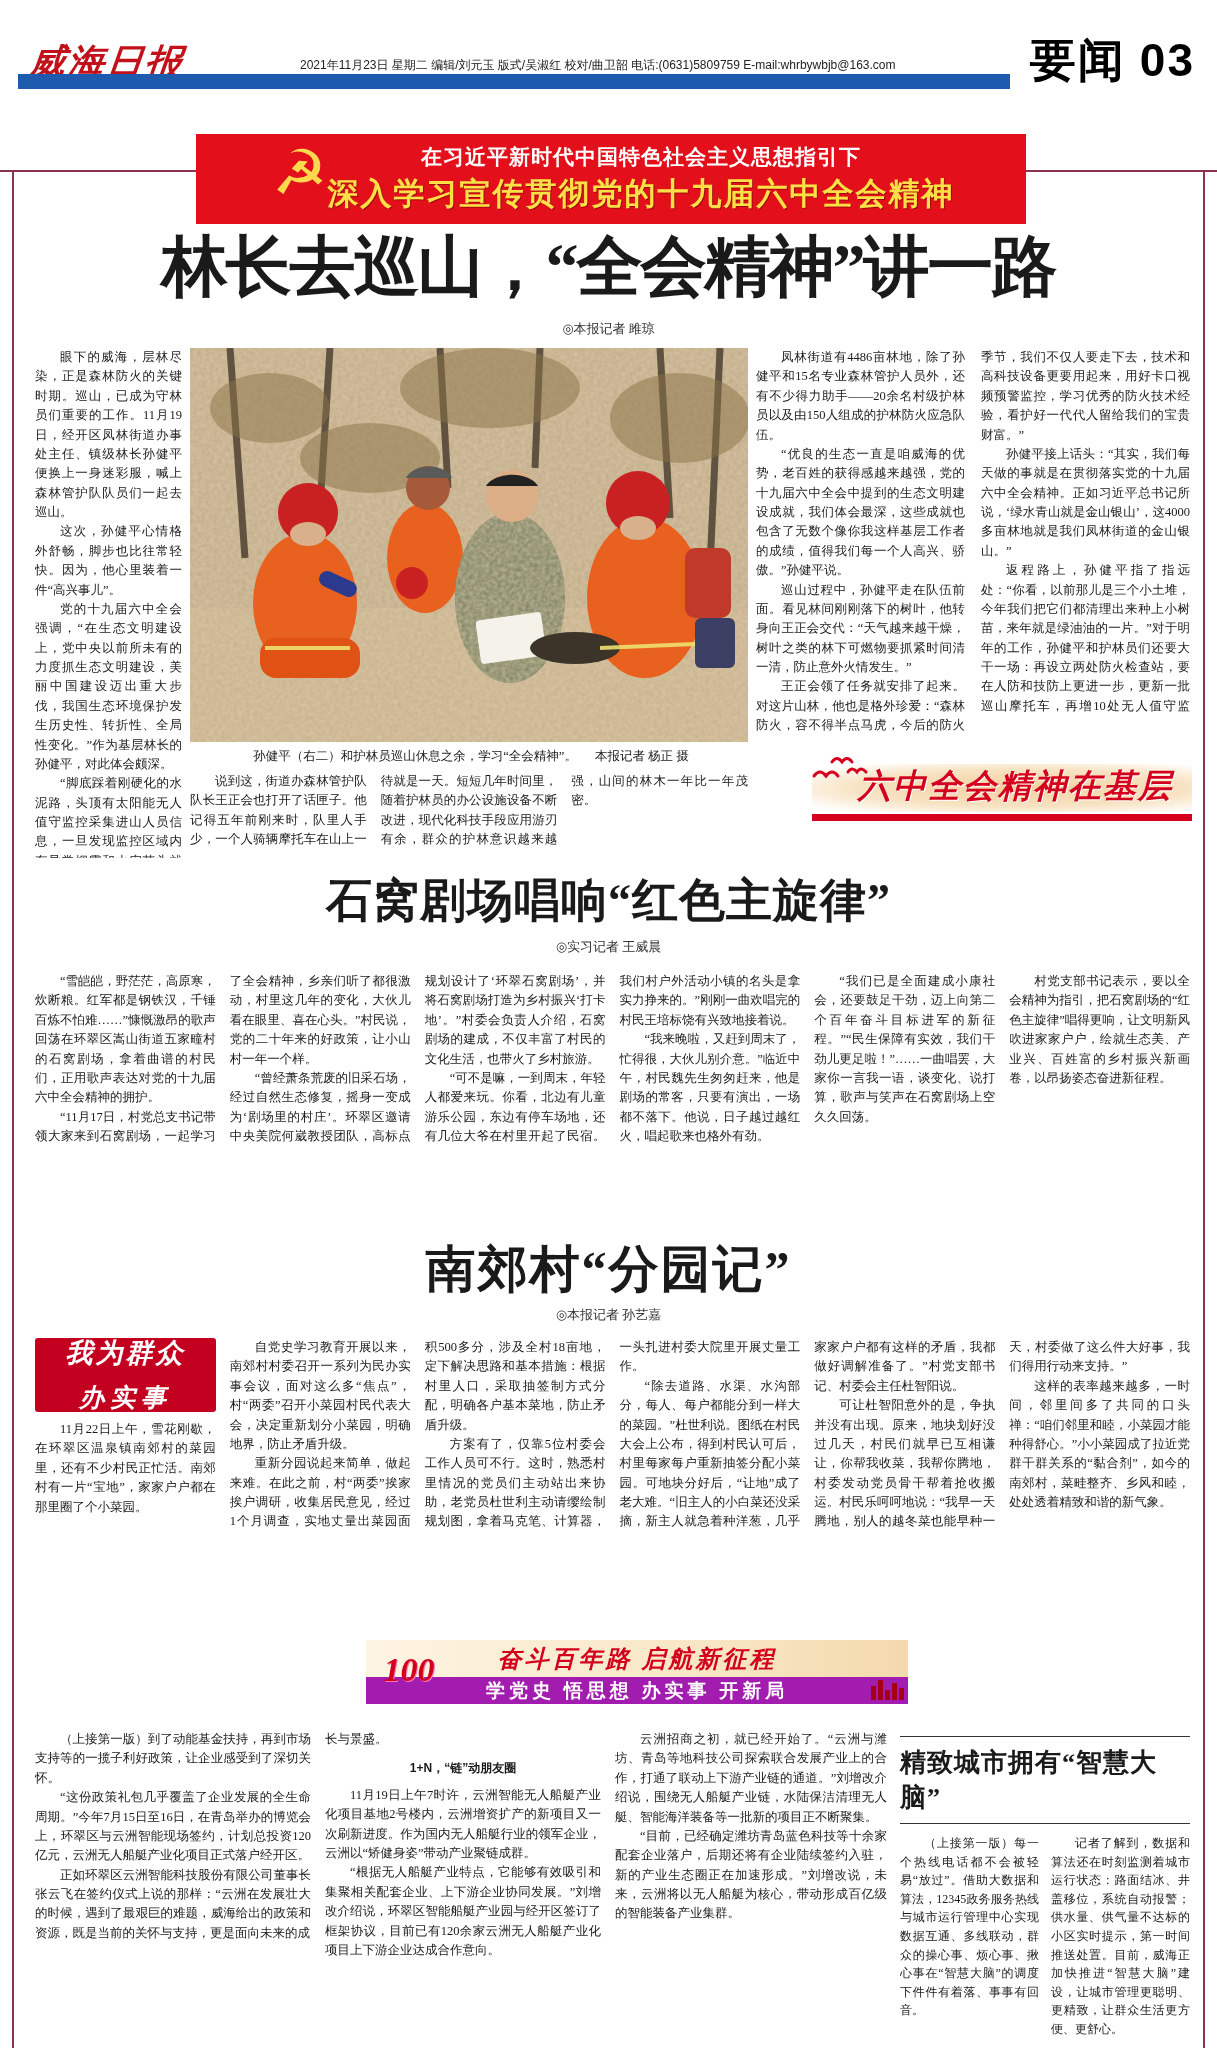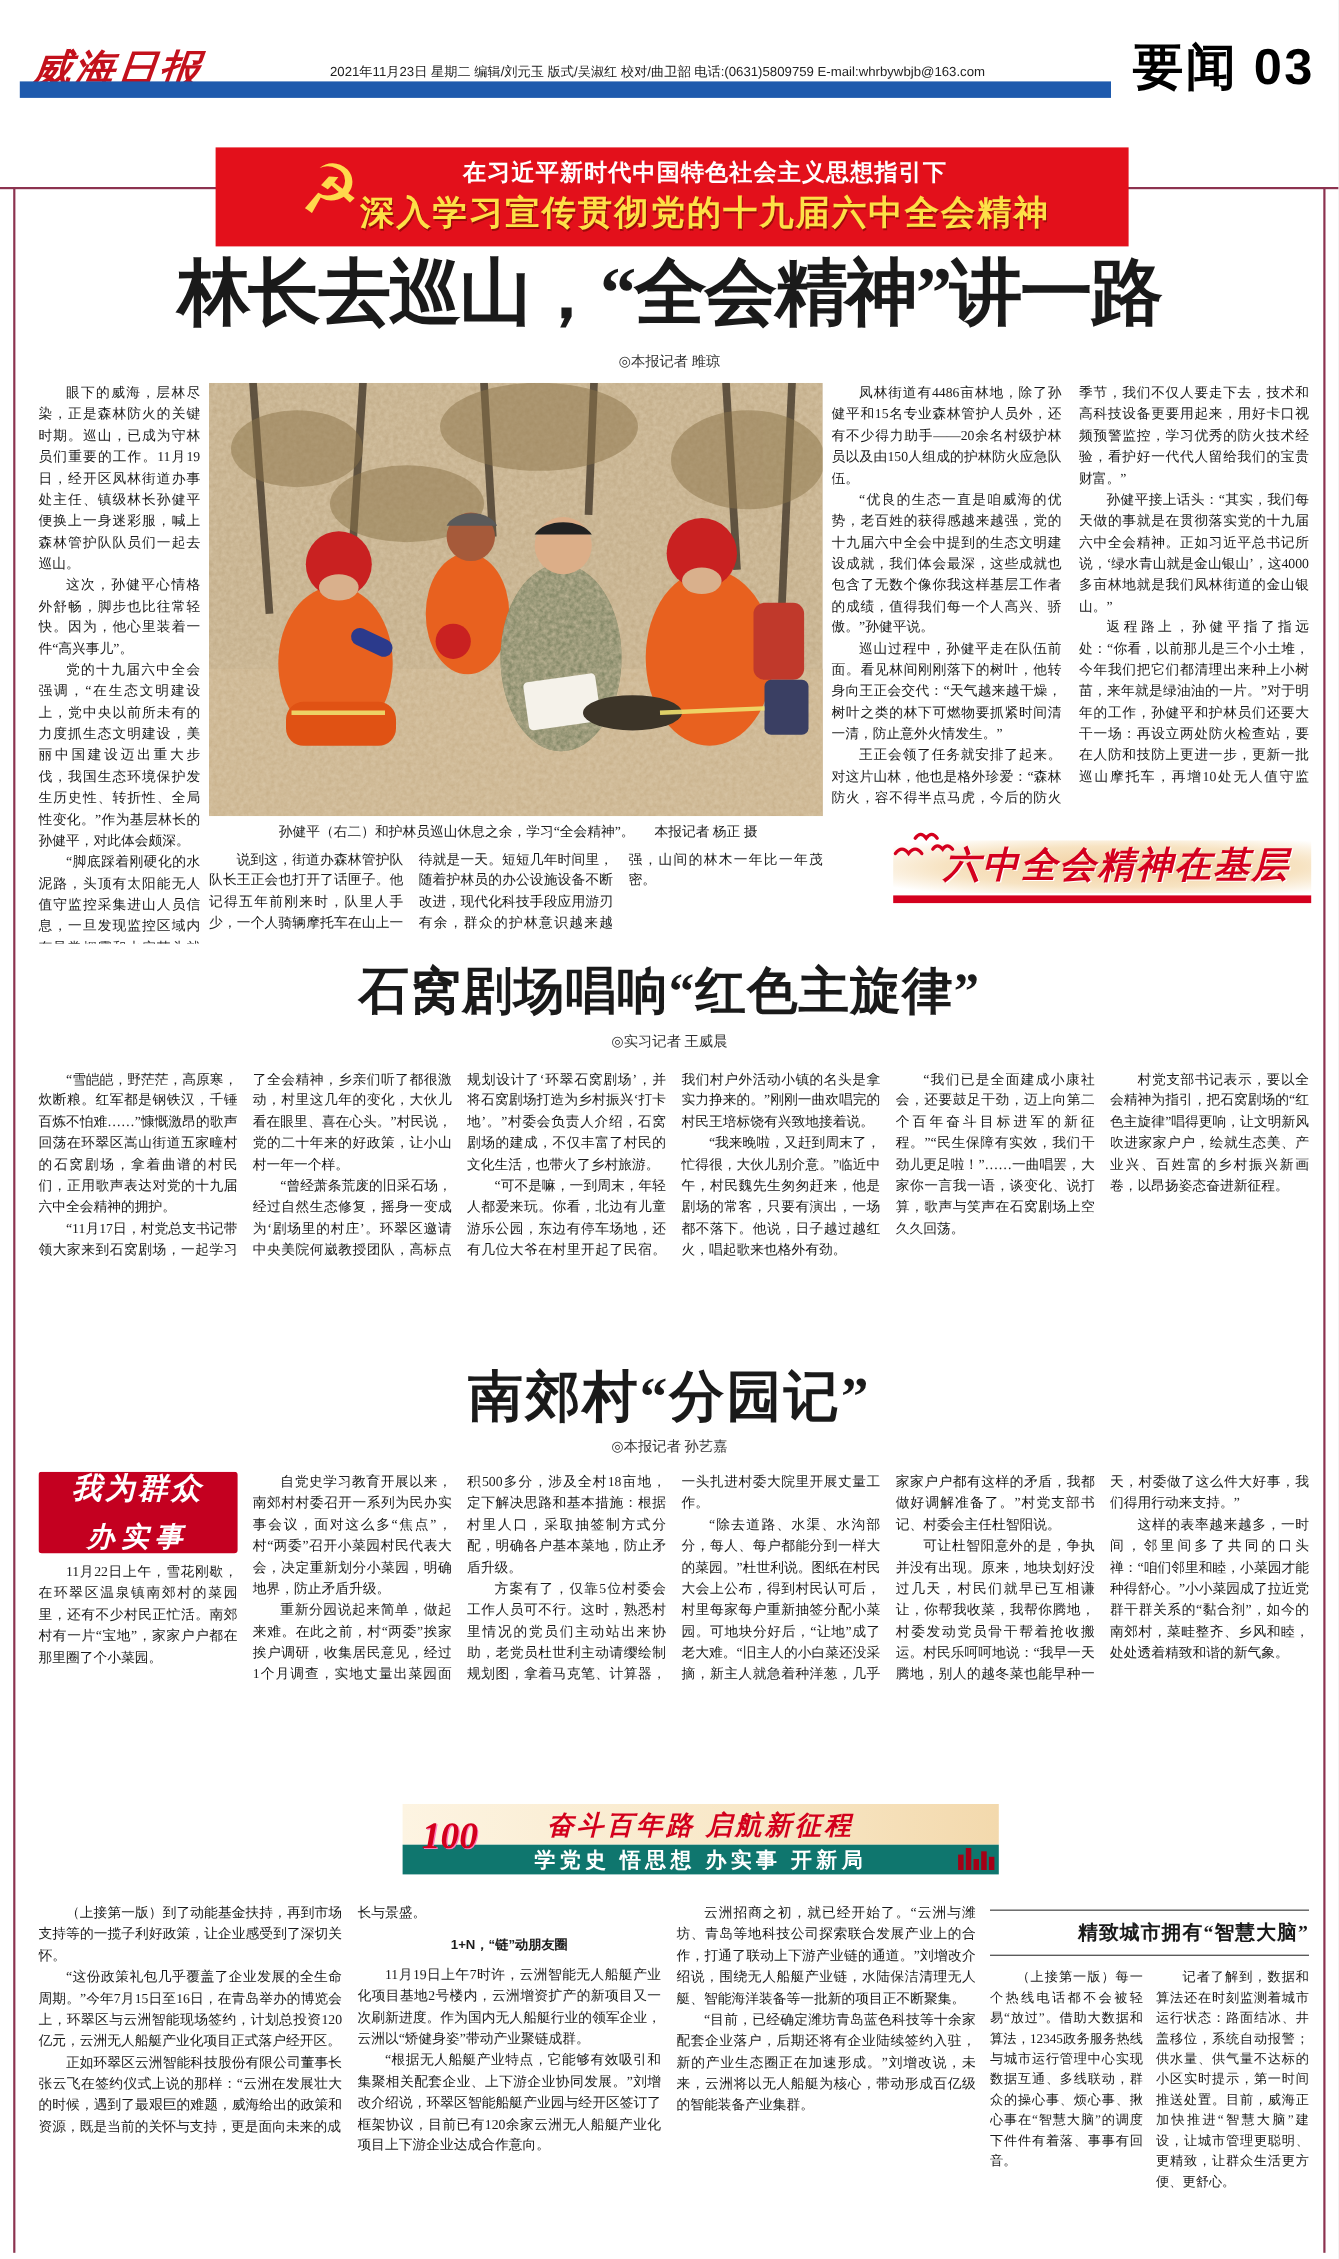--- a/index.html
+++ b/index.html
@@ -63,38 +63,38 @@
         display:flex;flex-direction:column;align-items:center;justify-content:center;
         font-style:italic;font-weight:bold;margin:0 0 8px 0;break-inside:avoid;}
   .fumin .f1{font-size:27px;letter-spacing:3px;}
   .fumin .f2{font-size:25px;letter-spacing:6px;margin-top:4px;}
   
   .mid-banner{position:absolute;left:366px;top:1640px;width:542px;height:64px;}
   .mb-top{position:absolute;left:0;top:0;width:100%;height:37px;
         background:linear-gradient(90deg,#fdf4e2,#f8e7c6 60%,#f3d9ad);
         display:flex;align-items:center;justify-content:center;}
   .mb-top span{color:#d3001c;font-size:24px;font-weight:bold;font-style:italic;letter-spacing:3px;}
-  .mb-bot{position:absolute;left:0;top:37px;width:100%;height:27px;background:#0f766e;
+  .mb-bot{position:absolute;left:0;top:37px;width:100%;height:27px;background:#a21caf;
         display:flex;align-items:center;justify-content:center;overflow:hidden;}
   .mb-bot span{color:#ffffff;font-size:19px;font-weight:bold;letter-spacing:4px;}
   .mb-logo{position:absolute;left:6px;top:2px;width:74px;height:60px;color:#d3001c;
         font-weight:bold;font-size:34px;font-style:italic;text-align:center;line-height:56px;
         text-shadow:1px 1px 0 #f7b; }
   .skyline{position:absolute;right:4px;top:40px;display:flex;align-items:flex-end;gap:2px;}
   .skyline i{display:block;background:#a50016;width:5px;}
   
   .b-col{position:absolute;top:1730px;}
   .b1{left:35px;width:276px;height:322px;}
   .b2{left:325px;width:276px;height:322px;}
   .b3{left:615px;width:272px;height:322px;}
   .b-sub{font-size:12px;font-weight:bold;text-align:center;text-indent:0 !important;
         margin:10px 0 8px 0 !important;font-family:"Liberation Sans",sans-serif;}
   .b2 p.intro{text-indent:0;}
   .b-right{position:absolute;left:900px;top:1736px;width:290px;}
-  .b-right-hl{font-size:18px;font-weight:bold;text-align:right;letter-spacing:1px;
+  .b-right-hl{font-size:26px;font-weight:bold;text-align:left;letter-spacing:1px;
         border-top:1.5px solid #333;border-bottom:1.5px solid #333;padding:8px 0;}
   .b-right-body{margin-top:10px;height:258px;column-count:2;column-gap:12px;font-size:12px;}
 </style>
 </head>
 <body>
 
 <div class="page">
 
   <div class="logo">威海日报</div>
   <div class="info-line">2021年11月23日  星期二   编辑/刘元玉   版式/吴淑红   校对/曲卫韶   电话:(0631)5809759   E-mail:whrbywbjb@163.com</div>

